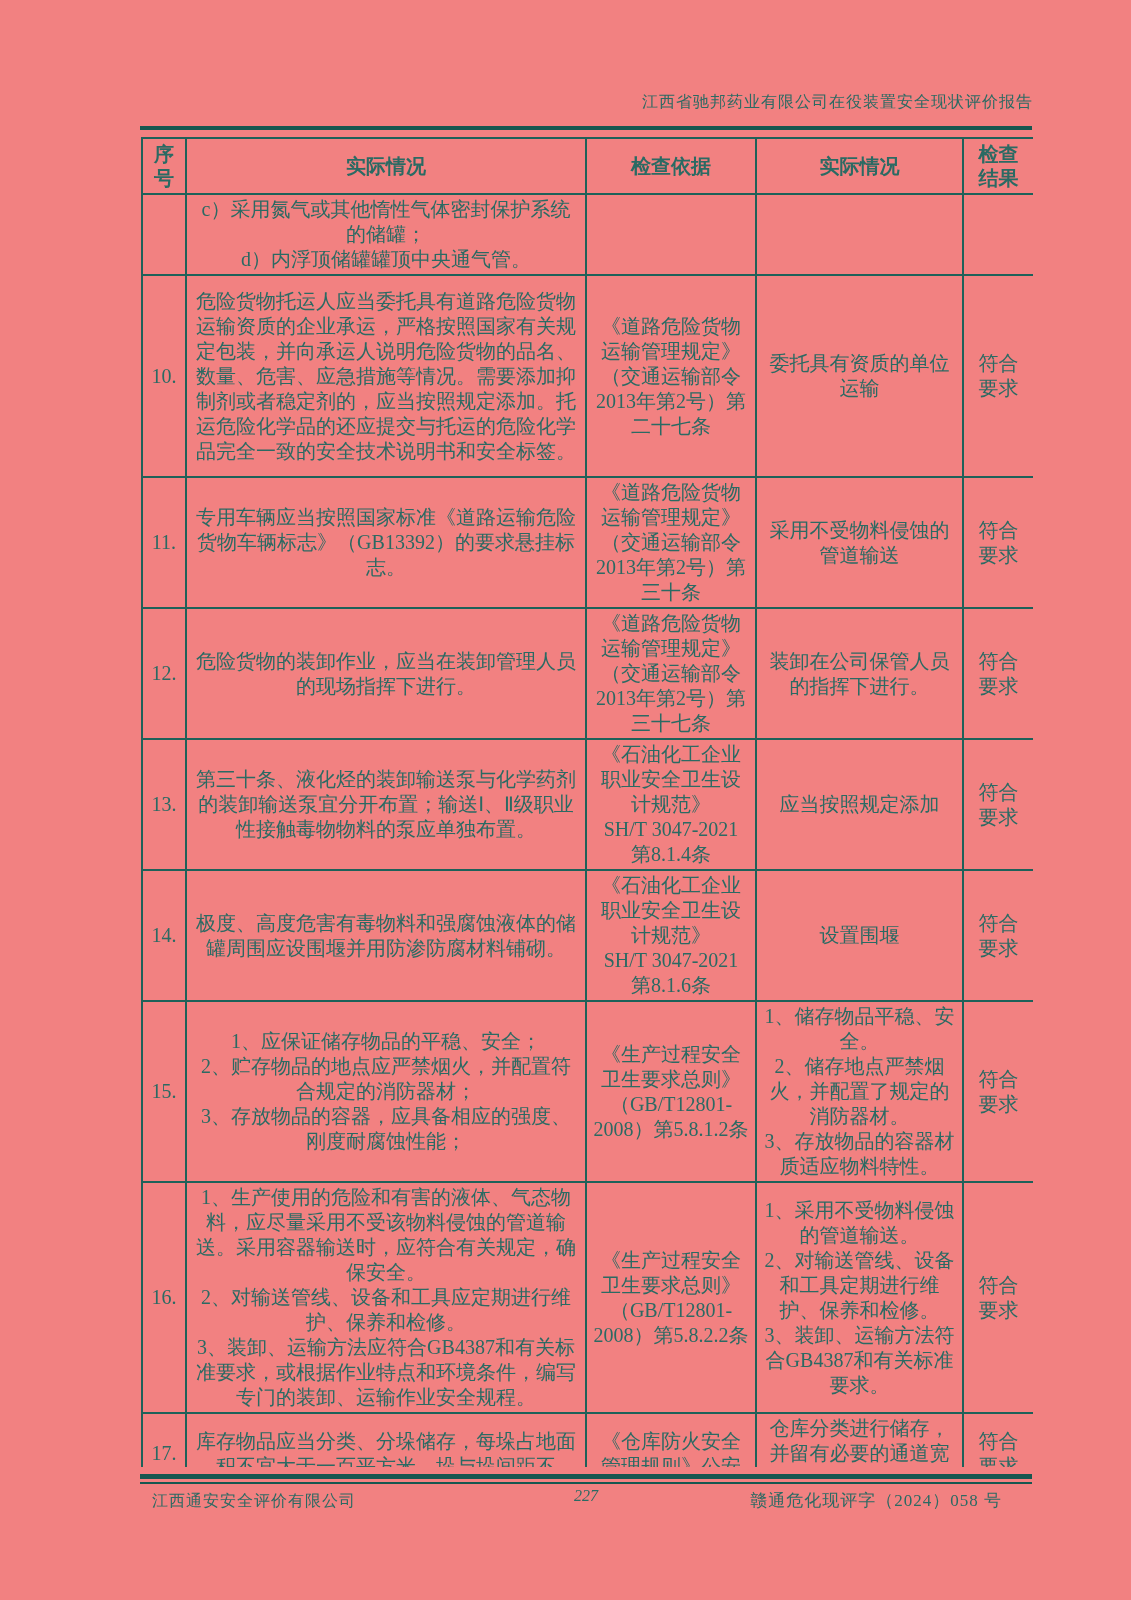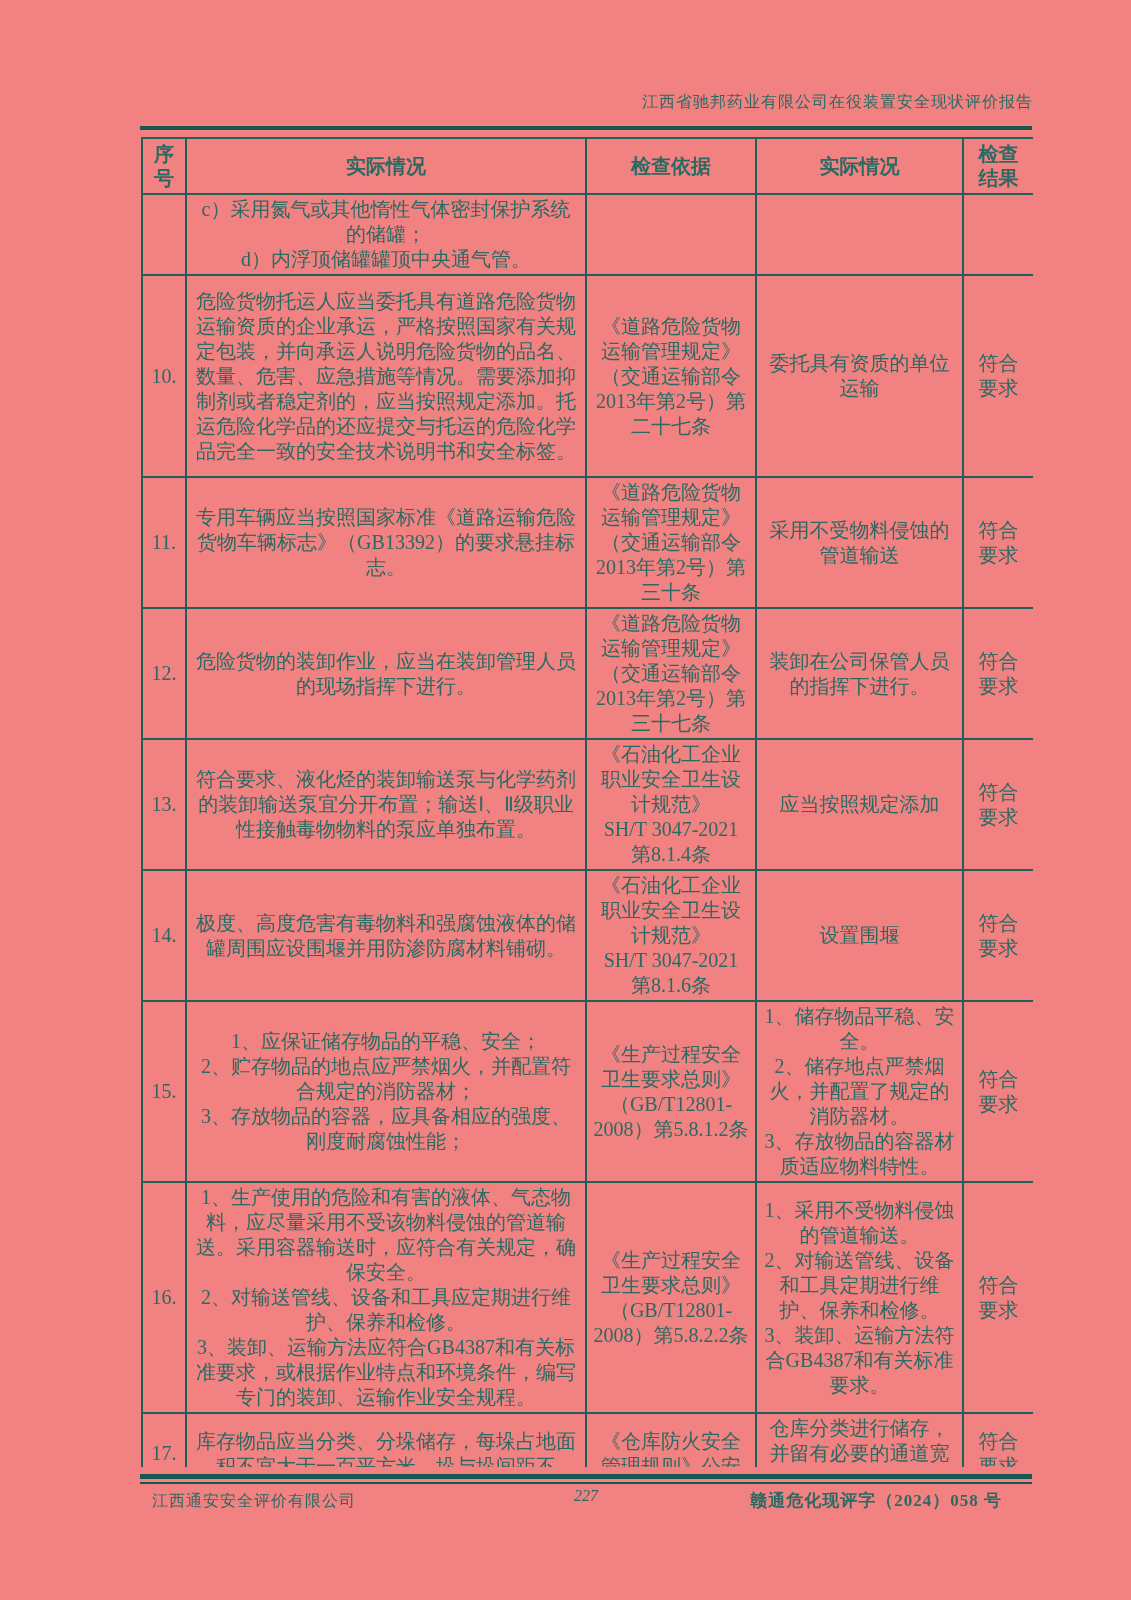--- a/index.html
+++ b/index.html
@@ -85,21 +85,21 @@
     font-size:16px;letter-spacing:1px;
   }
   .footer-page{
     position:absolute;left:50%;top:0;
     transform:translateX(-50%);
     font-size:16px;
     font-style:italic;
   }
   .footer-docno{
     position:absolute;right:30px;top:2px;
-    font-size:17px;font-weight:bold;letter-spacing:1px;
+    font-size:17px;font-weight:normal;letter-spacing:1px;
   }
 </style>
 </head>
 <body>
 
 <div class="doc-title">江西省驰邦药业有限公司在役装置安全现状评价报告</div>
 <div class="title-rule"></div>
 
 <div class="table-clip">
   <table class="inspection">
@@ -146,21 +146,21 @@
   </tr>
         <tr style="height: 130px;">
     <td class="c-no">12.</td>
     <td class="c-content">危险货物的装卸作业，应当在装卸管理人员的现场指挥下进行。</td>
     <td class="c-basis">《道路危险货物运输管理规定》（交通运输部令2013年第2号）第三十七条</td>
     <td class="c-actual">装卸在公司保管人员的指挥下进行。</td>
     <td class="c-result">符合要求</td>
   </tr>
         <tr style="height: 129px;">
     <td class="c-no">13.</td>
-    <td class="c-content">符合要求、液化烃的装卸输送泵与化学药剂的装卸输送泵宜分开布置；输送Ⅰ、Ⅱ级职业性接触毒物物料的泵应单独布置。</td>
+    <td class="c-content">第三十条、液化烃的装卸输送泵与化学药剂的装卸输送泵宜分开布置；输送Ⅰ、Ⅱ级职业性接触毒物物料的泵应单独布置。</td>
     <td class="c-basis">《石油化工企业职业安全卫生设计规范》
 SH/T 3047-2021
 第8.1.4条</td>
     <td class="c-actual">应当按照规定添加</td>
     <td class="c-result">符合要求</td>
   </tr>
         <tr style="height: 128px;">
     <td class="c-no">14.</td>
     <td class="c-content">极度、高度危害有毒物料和强腐蚀液体的储罐周围应设围堰并用防渗防腐材料铺砌。</td>
     <td class="c-basis">《石油化工企业职业安全卫生设计规范》

